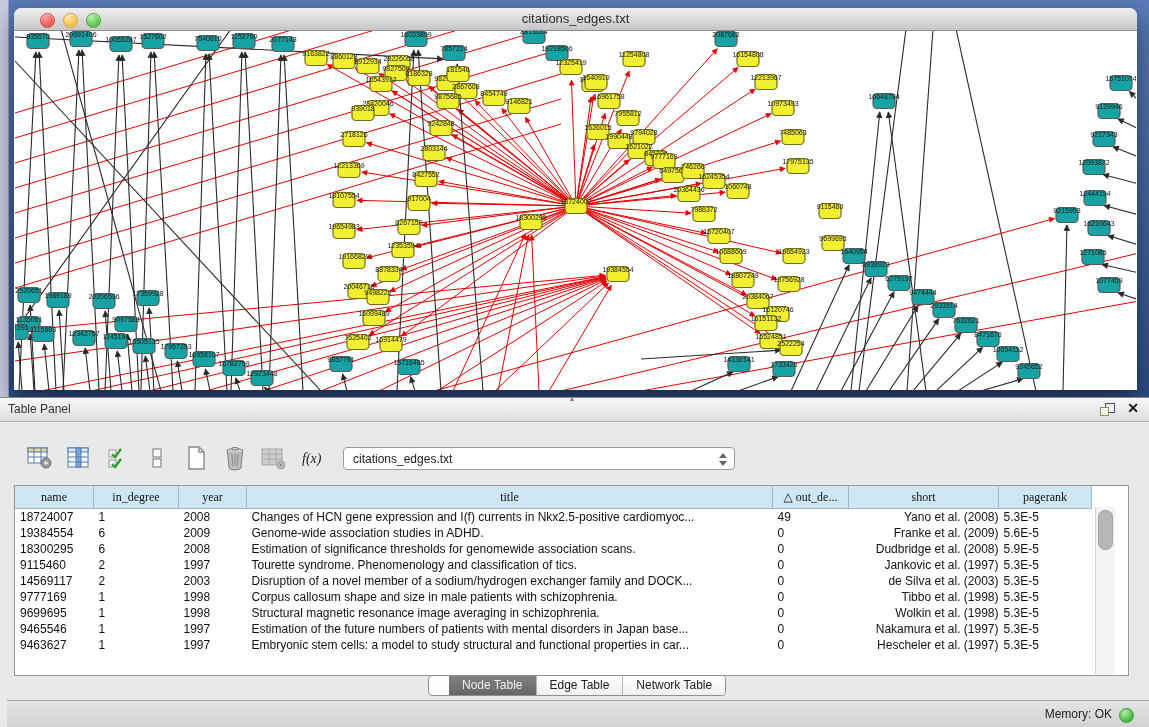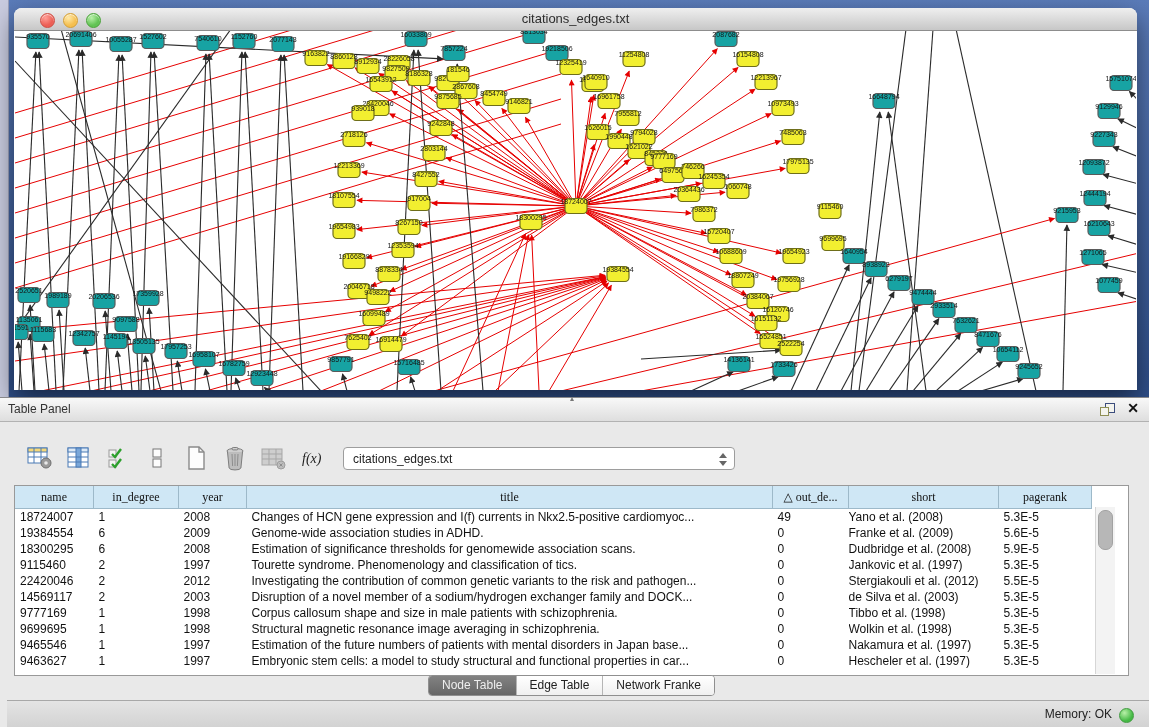--- a/index.html
+++ b/index.html
@@ -34,28 +34,28 @@
          position:relative;font-size:12px;color:#222;line-height:23px;padding-left:9px;box-sizing:border-box;cursor:pointer;}
   .combo .stepper{position:absolute;right:6px;top:4px;width:11px;height:15px;}
   .combo .stepper i{position:absolute;left:2px;width:0;height:0;border-left:4px solid transparent;border-right:4px solid transparent;}
   .combo .stepper .up{top:1px;border-bottom:5px solid #666;}
   .combo .stepper .dn{bottom:1px;border-top:5px solid #666;}
   .gridwrap{position:absolute;left:14px;top:87px;width:1113px;height:189px;background:#fff;border:1px solid #999;}
   table.dt{border-collapse:collapse;table-layout:fixed;font-size:12px;color:#111;}
   table.dt th{background:#cfe7f5;border-right:1px solid #9db9c9;border-bottom:1px solid #9db9c9;
               font-weight:normal;height:20px;text-align:center;overflow:hidden;white-space:nowrap;cursor:pointer;font-family:Liberation Serif, serif;}
   table.dt td{height:16px;padding:0 0 0 5px;overflow:hidden;white-space:nowrap;cursor:default;}
-  table.dt td.c5{text-align:left;padding:0;}
+  table.dt td.c5{text-align:right;padding:0;}
   .vscroll{position:absolute;top:21px;bottom:1px;right:13px;width:19px;background:#f3f3f3;border-left:1px solid #d6d6d6;cursor:pointer;}
   .vthumb{position:absolute;top:3px;left:2px;width:13px;height:38px;border-radius:7px;background:#b7b7b7;border:1px solid #a2a2a2;cursor:pointer;}
   .tabs{position:absolute;left:428px;top:277px;height:19px;display:flex;border:1px solid #8f8f8f;border-radius:4px;
         overflow:hidden;background:#fdfdfd;font-size:12px;}
   .tab{padding:0 13px;line-height:19px;color:#222;border-left:1px solid #b5b5b5;cursor:pointer;background:linear-gradient(#ffffff,#f0f0f0);}
   .tab:first-child{border-left:none;}
-  .tab.active{background:linear-gradient(#828282,#666666);color:#efefef;}
+  .tab.active{background:linear-gradient(#828282,#666666);color:#efefef;margin-left:20px;}
   .statusbar{position:absolute;left:0;bottom:0;width:100%;height:27px;background:linear-gradient(#e4e4e4,#d2d2d2);border-top:1px solid #a8a8a8;margin-left:7px;}
   .memlabel{position:absolute;right:44px;line-height:26px;font-size:12px;color:#222;}
   .memdot{position:absolute;right:22px;top:7px;width:13px;height:13px;border-radius:50%;border:1px solid #3f9b3f;cursor:pointer;}
   svg text.nlab{font-family:"Liberation Sans",sans-serif;}
 </style>
 </head>
 <body>
 
 <div class="screen">
   <div class="left-strip"></div>
@@ -846,29 +846,20 @@
             <tr>
               <td class="c0">9115460</td>
               <td class="c1">2</td>
               <td class="c2">1997</td>
               <td class="c3">Tourette syndrome. Phenomenology and classification of tics.</td>
               <td class="c4">0</td>
               <td class="c5">Jankovic et al. (1997)</td>
               <td class="c6">5.3E-5</td>
             </tr>
             <tr>
-              <td class="c0">22420046</td>
-              <td class="c1">2</td>
-              <td class="c2">2012</td>
-              <td class="c3">Investigating the contribution of common genetic variants to the risk and pathogen...</td>
-              <td class="c4">0</td>
-              <td class="c5">Stergiakouli et al. (2012)</td>
-              <td class="c6">5.5E-5</td>
-            </tr>
-            <tr>
               <td class="c0">14569117</td>
               <td class="c1">2</td>
               <td class="c2">2003</td>
               <td class="c3">Disruption of a novel member of a sodium/hydrogen exchanger family and DOCK...</td>
               <td class="c4">0</td>
               <td class="c5">de Silva et al. (2003)</td>
               <td class="c6">5.3E-5</td>
             </tr>
             <tr>
               <td class="c0">9777169</td>
@@ -909,21 +900,21 @@
           </tbody>
       </table>
       <div class="vscroll">
         <div class="vthumb"></div>
       </div>
     </div>
 
     <div class="tabs" id="tabbar">
         <div class="tab active">Node Table</div>
         <div class="tab">Edge Table</div>
-        <div class="tab">Network Franke</div>
+        <div class="tab">Network Table</div>
       </div>
 
     <div class="statusbar">
       <span class="memlabel">Memory: OK</span>
       <span class="memdot" id="memdot" style="background: radial-gradient(circle at 35% 30%, rgb(184, 240, 168), rgb(68, 185, 68) 65%);"></span>
     </div>
   </div>
 </div>
 
 </body></html>

